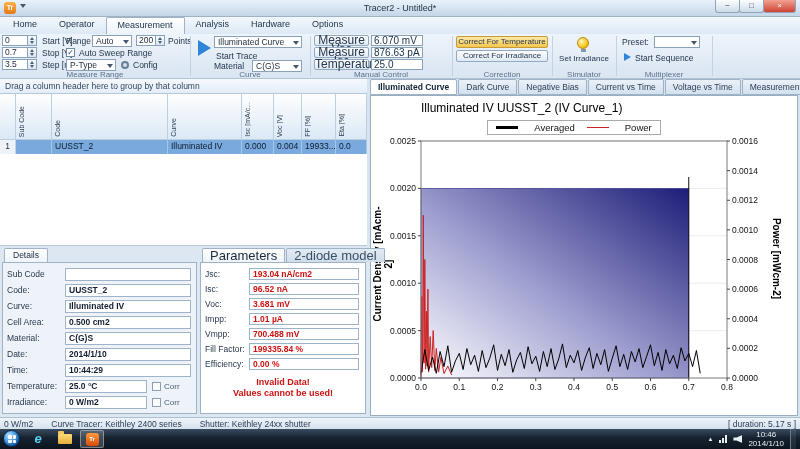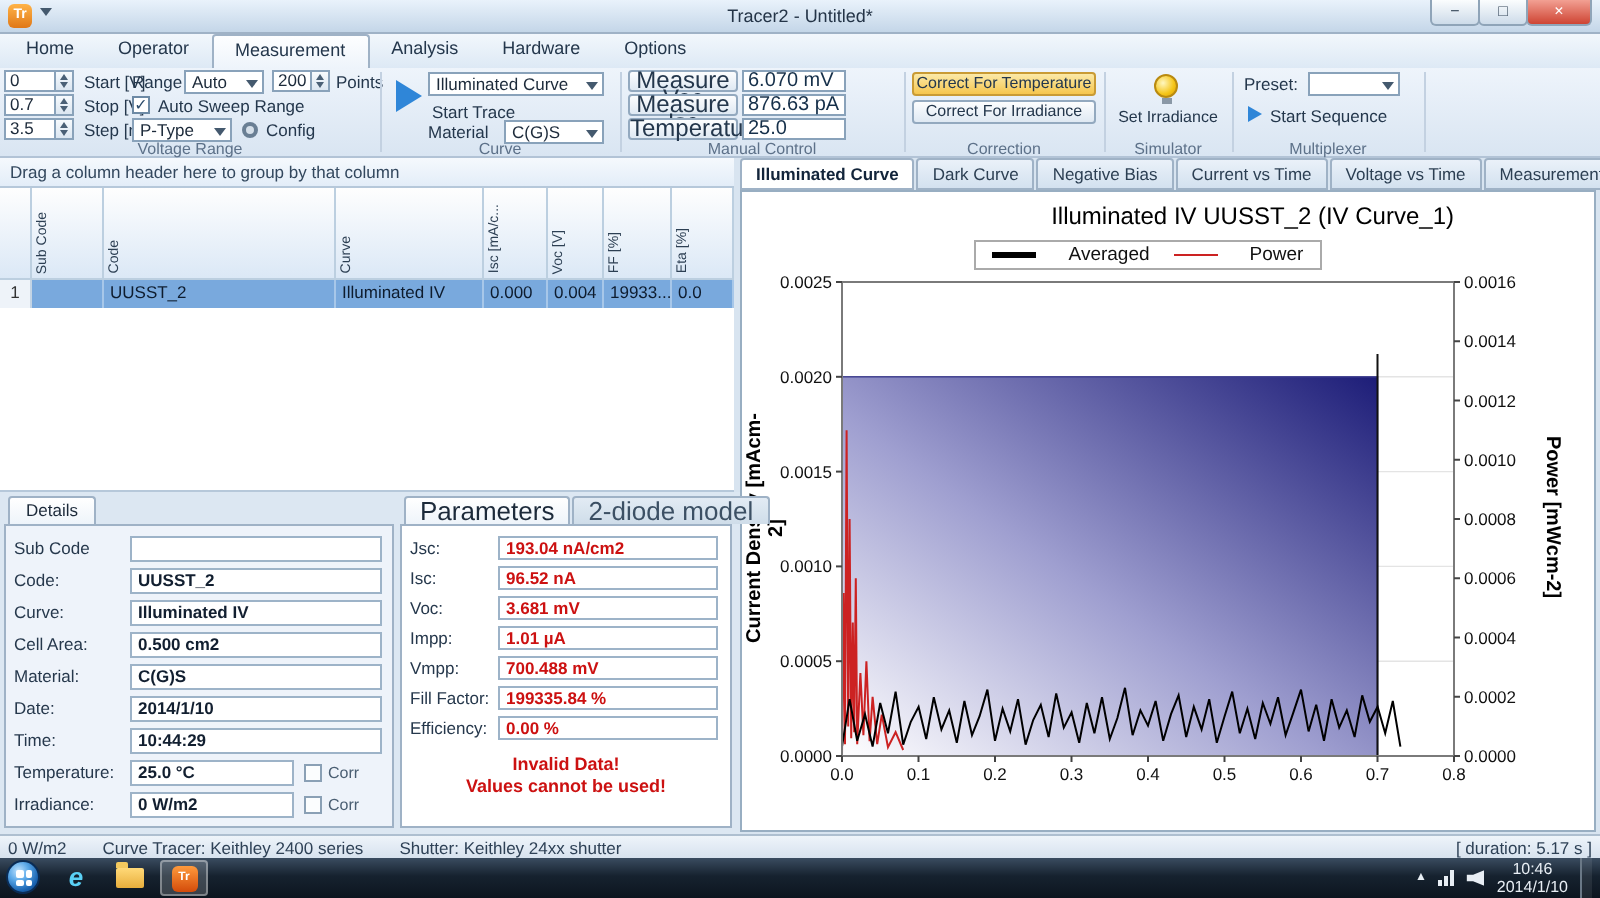--- a/index.html
+++ b/index.html
@@ -87,21 +87,21 @@
 .p-label{width:44px;font-size:8.5px;color:#26384c;flex:none;}
 .p-value{width:110px;height:12px;background:#fff;border:1px solid #9db3c8;font-size:8.5px;font-weight:bold;color:#cc1111;line-height:10px;padding-left:3px;overflow:hidden;white-space:nowrap;flex:none;}
 .p-warning{margin-top:6px;text-align:center;color:#cc1111;font-weight:bold;font-size:9px;line-height:11px;}
 
 
 .chart-tabs{position:absolute;left:370px;top:0;display:flex;}
 .ctab{height:16px;padding:0 7px;font-size:8.5px;line-height:15px;background:linear-gradient(#eaf1f9,#d3e1ef);border:1px solid #9fb2c6;border-radius:2px 2px 0 0;margin-right:1px;color:#2c3f53;white-space:nowrap;}
 .ctab.selected{background:#fff;font-weight:bold;color:#12243a;}
 .chart-panel{position:absolute;left:370px;top:16px;width:428px;height:321px;background:#fff;border:1px solid #98aec2;}
 #plot-svg{position:absolute;left:0;top:0;font-family:inherit;}
-.chart-title{position:absolute;left:50px;top:5px;width:306px;text-align:right;font-size:12px;color:#000;}
+.chart-title{position:absolute;left:50px;top:5px;width:306px;text-align:left;font-size:12px;color:#000;}
 .legend-wrap{position:absolute;left:50px;top:24px;width:306px;display:flex;justify-content:center;}
 .legend-box{display:flex;border:1px solid #aaa;background:#fff;padding:1px 8px;gap:12px;align-items:center;}
 .legend-item{display:flex;align-items:center;gap:4px;}
 .legend-line{width:22px;display:inline-block;background:#000;}
 .legend-label{font-size:9.5px;color:#111;margin-left:12px;}
 .ylab-left{position:absolute;left:-48px;top:157px;width:120px;text-align:center;transform:rotate(-90deg);font-size:10px;font-weight:bold;color:#000;}
 .ylab-right{position:absolute;right:-34px;top:157px;width:110px;text-align:center;transform:rotate(90deg);font-size:10px;font-weight:bold;color:#000;}
 .xlab{position:absolute;left:50px;top:297px;width:306px;text-align:center;font-size:10px;font-weight:bold;color:#000;margin-top:24px;}
 
 
@@ -194,21 +194,21 @@
     <div class="spin" style="left:136px;top:1px;">
       <span class="spin-box narrow">200</span>
       <span class="spin-arrows">
           <i class="sa-up"></i>
           <i class="sa-dn"></i>
         </span>
     </div>
     <span class="rlabel" style="left:168px;top:2px;">Points</span>
     <span class="cbx" style="left:66px;top:14px;">✓</span>
     <span class="rlabel" style="left:79px;top:14px;">Auto Sweep Range</span>
-    <div class="group-label" style="left:0;width:190px;">Voltage Range</div>
+    <div class="group-label" style="left:0;width:190px;">Measure Range</div>
     <div class="rsep" style="left:190px;"></div>
 
     <div class="dd" style="left:66px;top:25px;width:50px;"><span>P-Type</span><span class="dd-arrow"></span></div>
     <span class="gear" style="left:121px;top:27px;"></span>
     <span class="rlabel" style="left:133px;top:26px;">Config</span>
     <span class="play-big" style="left:198px;top:6px;"></span>
     <div class="dd" style="left:214px;top:2px;width:88px;"><span>Illuminated Curve</span><span class="dd-arrow"></span></div>
     <span class="rlabel" style="left:216px;top:17px;">Start Trace</span>
     <span class="rlabel" style="left:214px;top:27px;">Material</span>
     <div class="dd" style="left:252px;top:26px;width:50px;"><span>C(G)S</span><span class="dd-arrow"></span></div>

